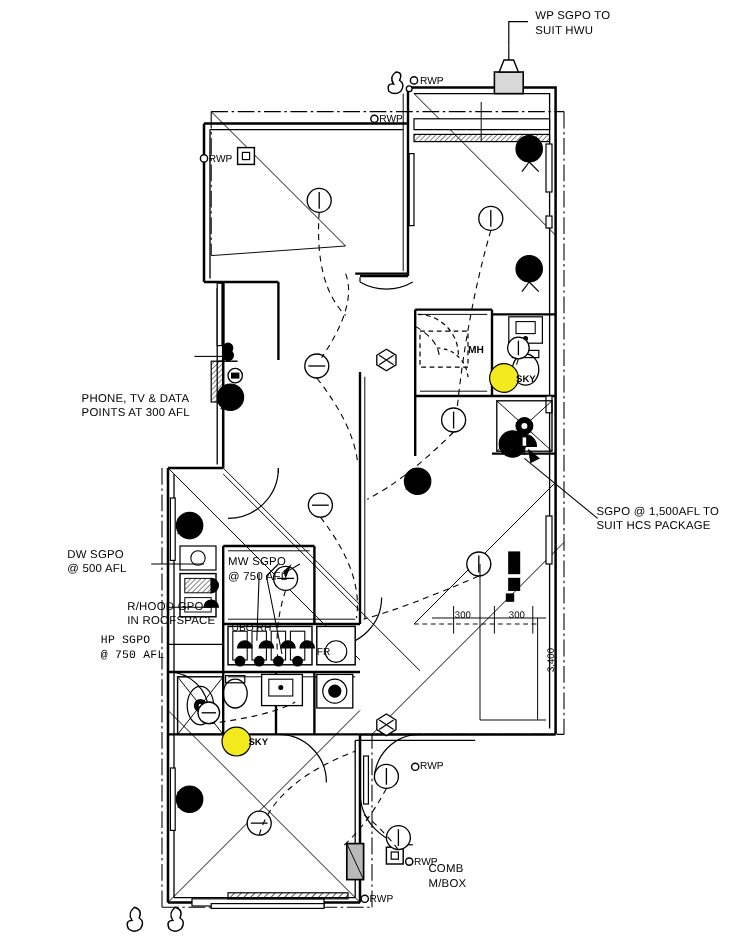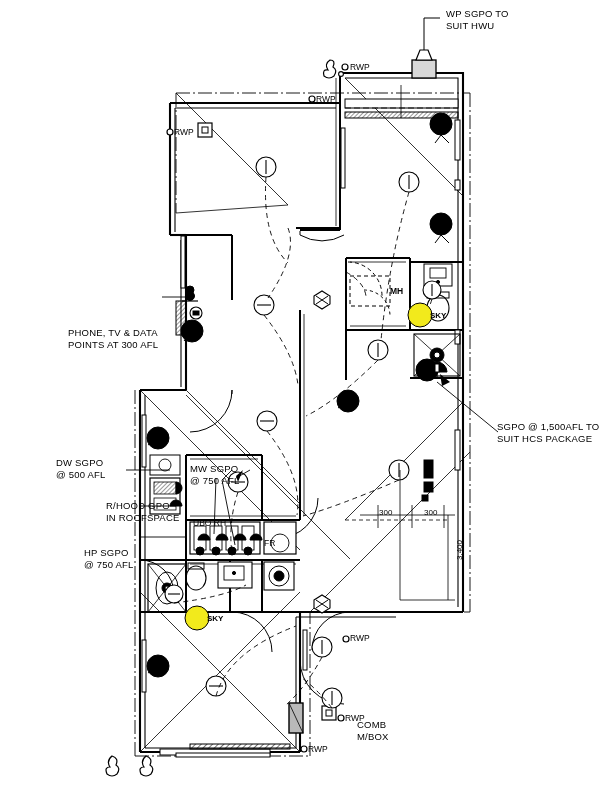--- a/index.html
+++ b/index.html
@@ -425,21 +425,21 @@
 
 <div class="anno" style="left:56px;top:457px;">DW SGPO
 @ 500 AFL</div>
 
 <div class="anno" style="left:190px;top:463px;">MW SGPO
 @ 750 AFL</div>
 
 <div class="anno" style="left:68px;top:500px;margin-left:38px;">R/HOOD GPO
 IN ROOFSPACE</div>
 
-<div class="anno" style="left:84px;top:547px;">HP SGPO
+<div class="anno" style="left:84px;top:528px;font-family:Liberation Mono, monospace;">HP SGPO
 @ 750 AFL</div>
 
 <div class="anno" style="left:313px;top:719px;margin-left:44px;">COMB
 M/BOX</div>
 
 <div class="smalllbl" style="left:350px;top:62px;">RWP</div>
 <div class="smalllbl" style="left:316px;top:94px;">RWP</div>
 <div class="smalllbl" style="left:174px;top:127px;">RWP</div>
 <div class="smalllbl" style="left:350px;top:633px;">RWP</div>
 <div class="smalllbl" style="left:345px;top:713px;">RWP</div>

